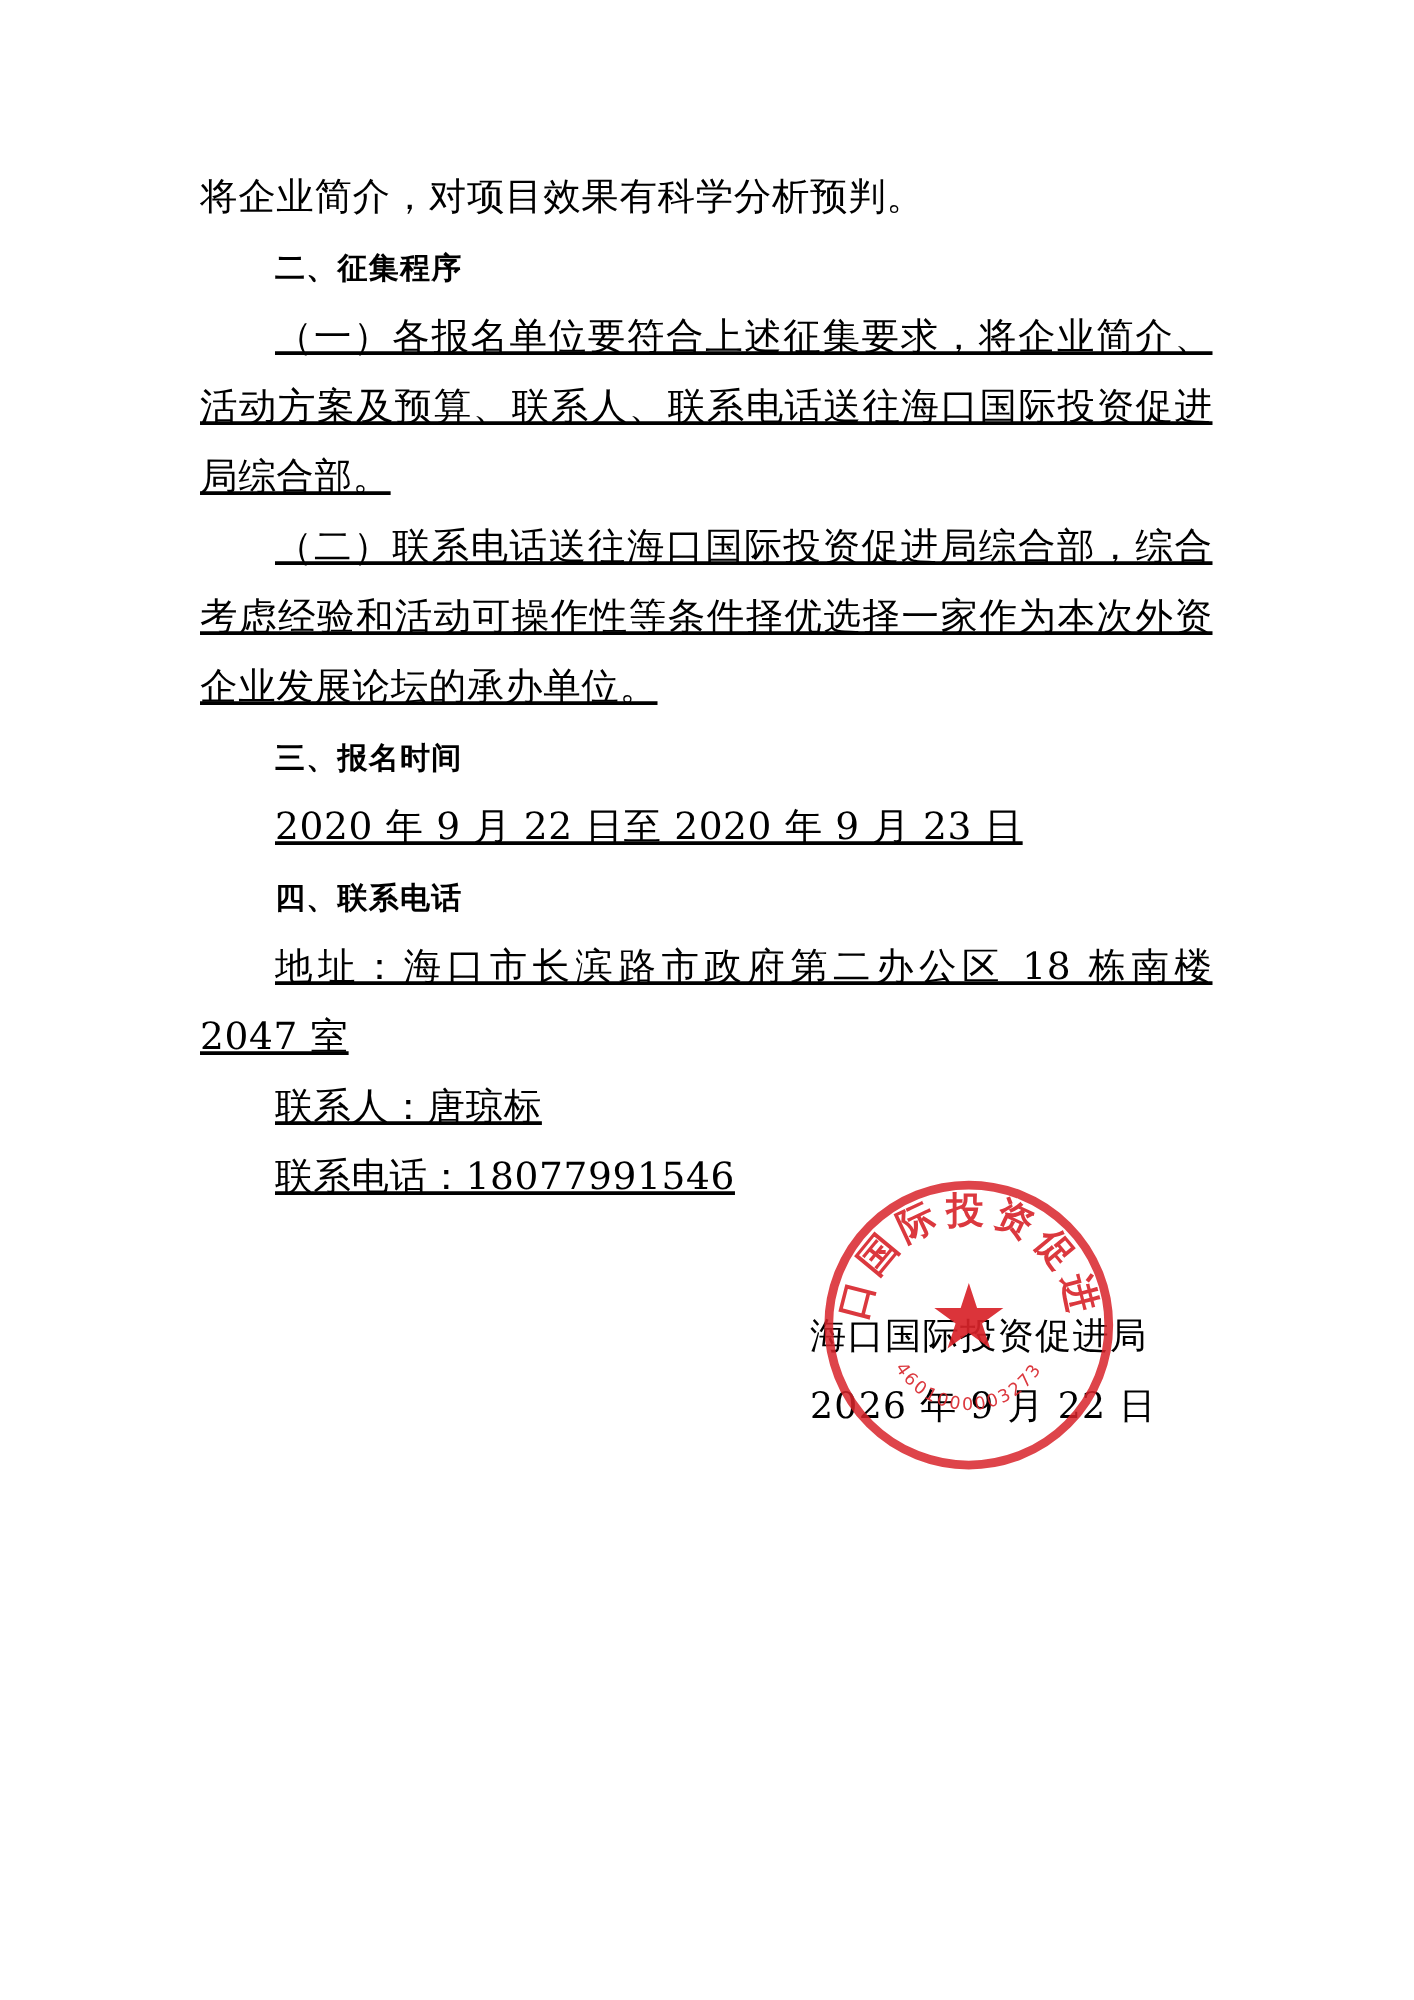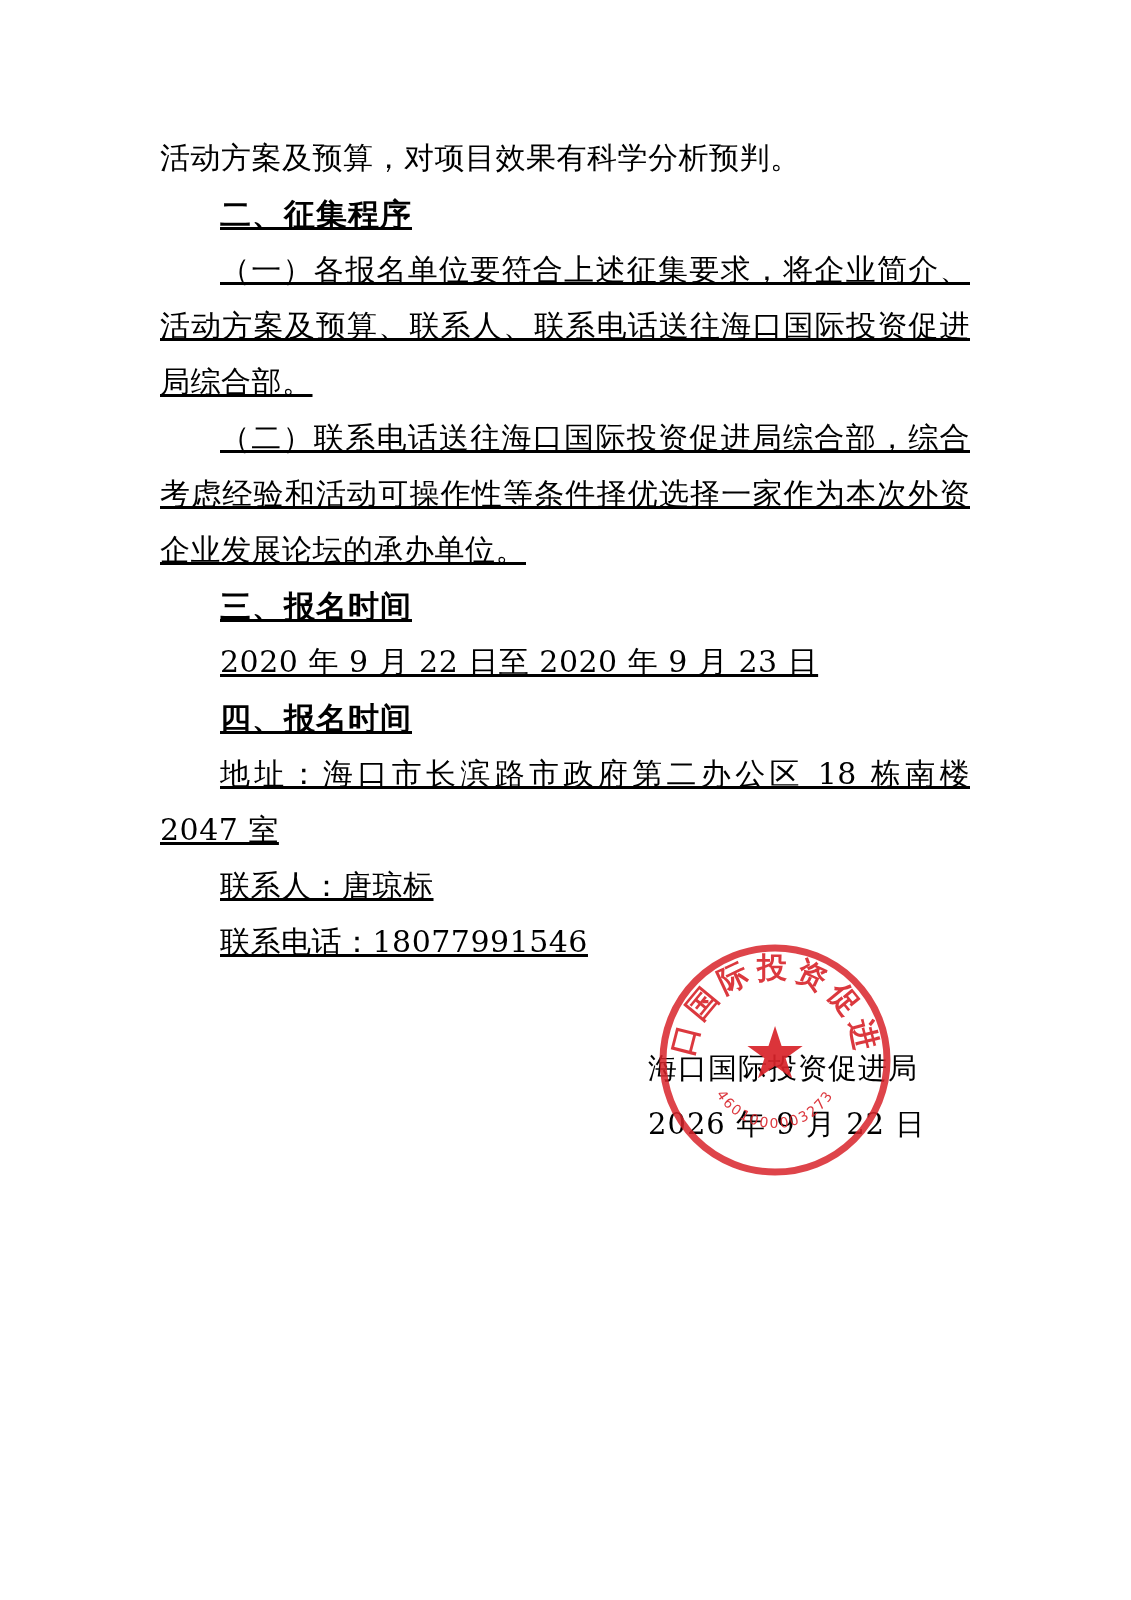--- a/index.html
+++ b/index.html
@@ -33,27 +33,26 @@
     letter-spacing: 0.5px;
     margin: 0 0 0 0;
     text-align: justify;
     text-justify: inter-ideograph;
   }
   .indent {
     text-indent: 60px;
     text-decoration: underline;
   }
   .heading {
-    font-size: 31px;
+    font-size: 24px;
     line-height: 56px;
     font-weight: bold;
     text-indent: 60px;
     margin: 0;
     letter-spacing: 1px;
-    text-decoration: underline;
   }
 
   
   .sign-block {
     position: absolute;
     left: 648px;
     top: 1040px;
     width: 300px;
     text-align: left;
     font-size: 29px;
@@ -74,33 +73,33 @@
   }
   .seal svg { display: block; }
 </style>
 </head>
 <body>
 
 <div class="page">
 
   <div class="content">
 
-    <p class="para">活动方案及预算，对项目效果有科学分析预判。</p>
+    <p class="para">将企业简介，对项目效果有科学分析预判。</p>
 
     <p class="heading">二、征集程序</p>
 
     <p class="para indent">（一）各报名单位要符合上述征集要求，将企业简介、活动方案及预算、联系人、联系电话送往海口国际投资促进局综合部。</p>
 
     <p class="para indent">（二）联系电话送往海口国际投资促进局综合部，综合考虑经验和活动可操作性等条件择优选择一家作为本次外资企业发展论坛的承办单位。</p>
 
     <p class="heading">三、报名时间</p>
 
     <p class="para indent">2020 年 9 月 22 日至 2020 年 9 月 23 日</p>
 
-    <p class="heading">四、报名时间</p>
+    <p class="heading">四、联系电话</p>
 
     <p class="para indent">地址：海口市长滨路市政府第二办公区 18 栋南楼 2047 室</p>
 
     <p class="para indent">联系人：唐琼标</p>
 
     <p class="para indent">联系电话：18077991546</p>
 
   </div>
 
   <div class="sign-block">

